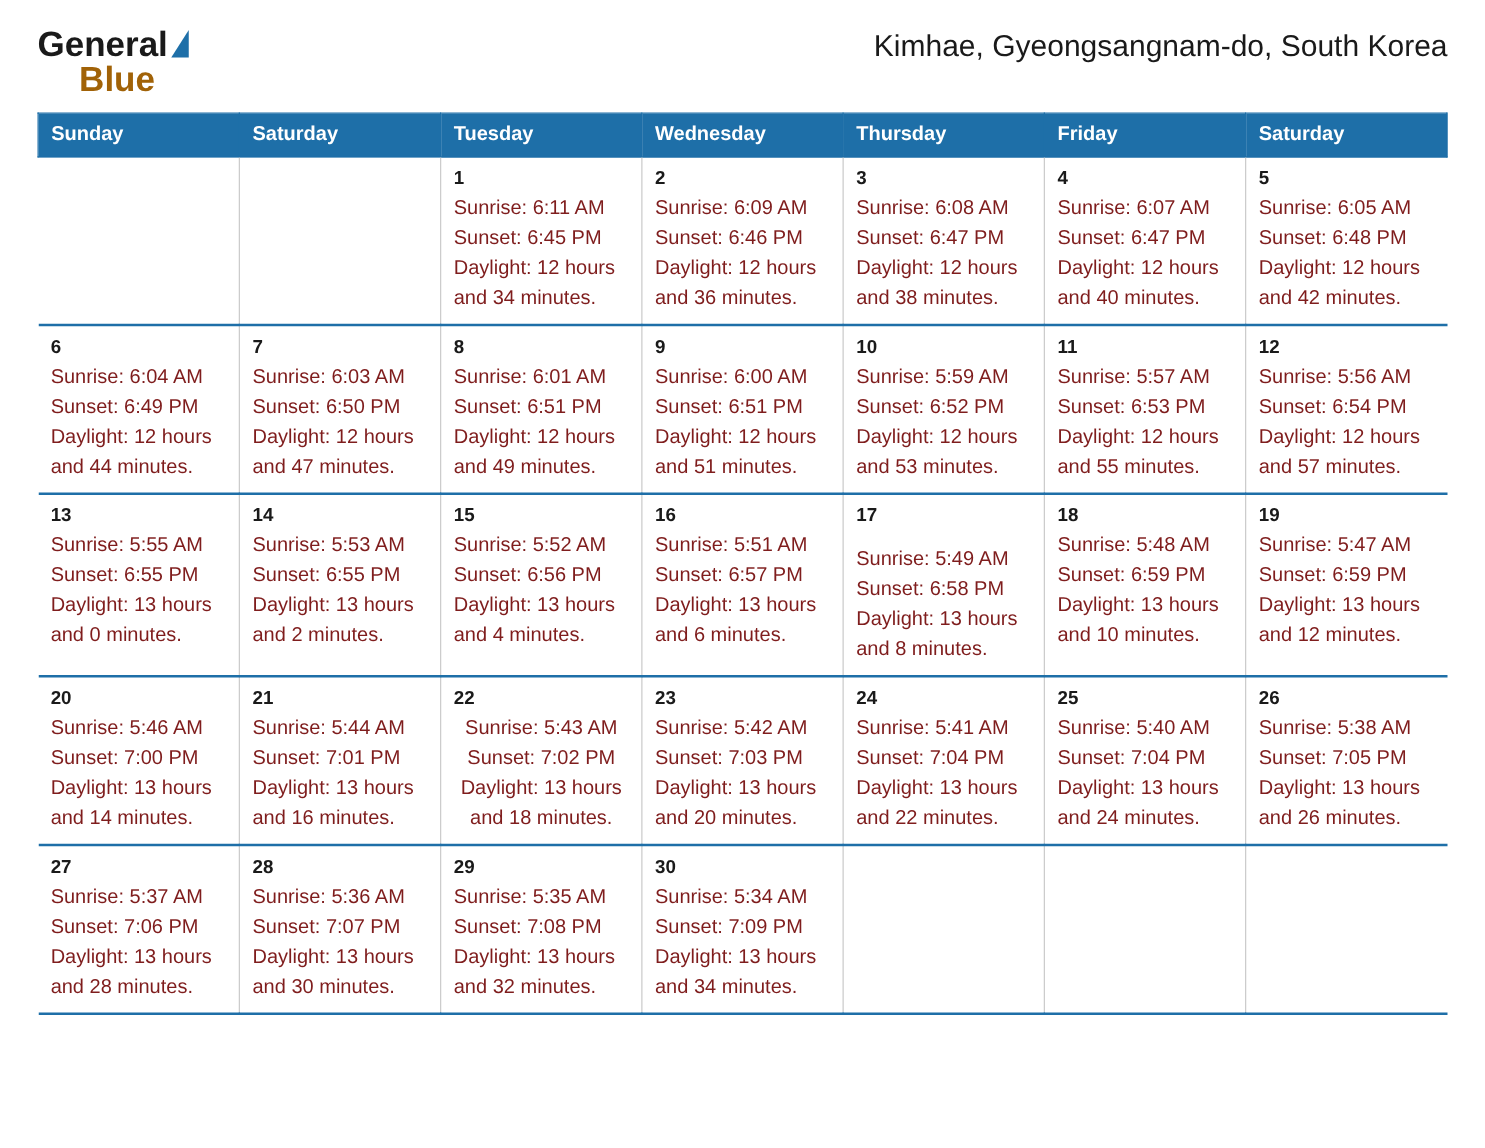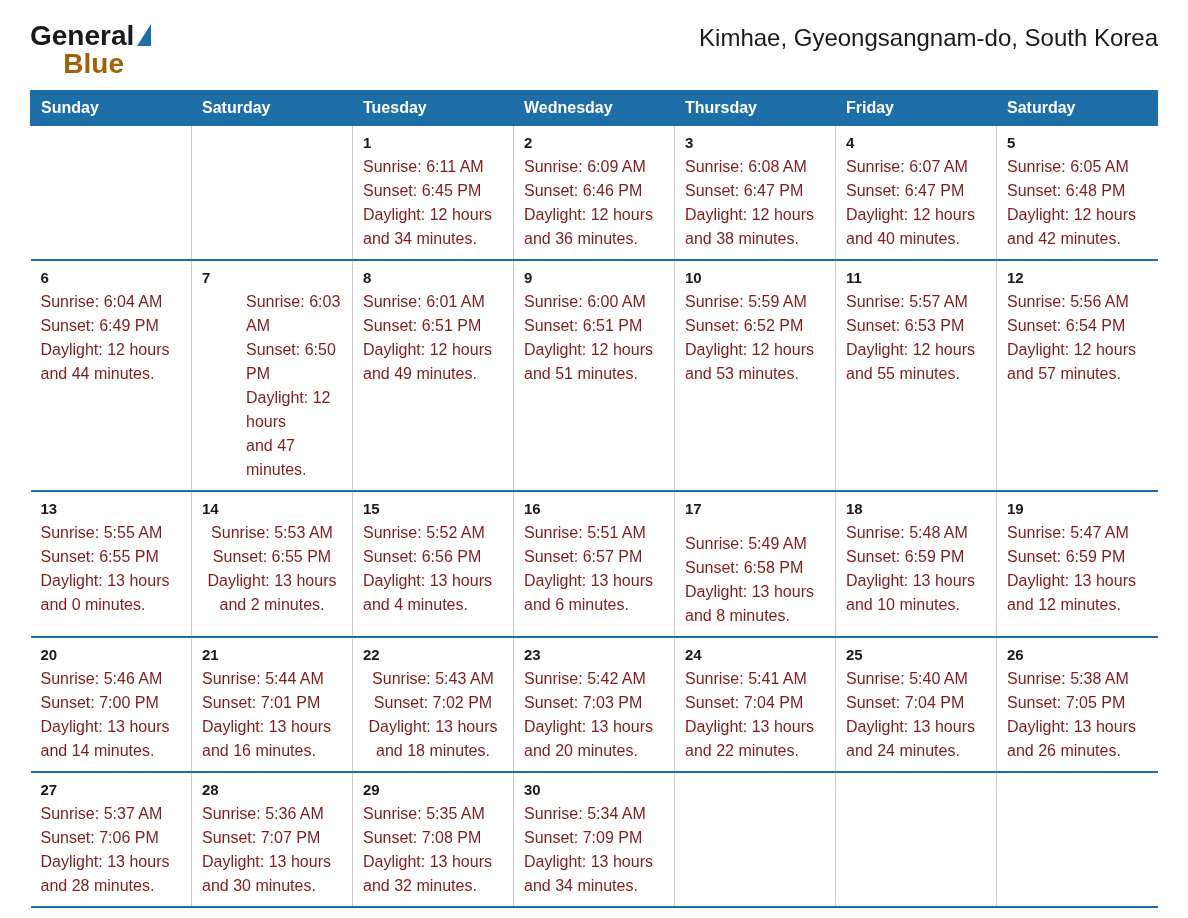--- a/index.html
+++ b/index.html
@@ -176,21 +176,21 @@
       <tr>
         <td>
           <div class="day-number">6</div>
           <div class="day-info" style="white-space: pre-line;">Sunrise: 6:04 AM
 Sunset: 6:49 PM
 Daylight: 12 hours
 and 44 minutes.</div>
         </td>
         <td>
           <div class="day-number">7</div>
-          <div class="day-info" style="white-space: pre-line; margin-left: 44px;">Sunrise: 6:03 AM
+          <div class="day-info" style="white-space: pre-line;">Sunrise: 6:03 AM
 Sunset: 6:50 PM
 Daylight: 12 hours
 and 47 minutes.</div>
         </td>
         <td>
           <div class="day-number">8</div>
           <div class="day-info" style="white-space: pre-line;">Sunrise: 6:01 AM
 Sunset: 6:51 PM
 Daylight: 12 hours
 and 49 minutes.</div>
@@ -227,21 +227,21 @@
       <tr>
         <td>
           <div class="day-number">13</div>
           <div class="day-info" style="white-space: pre-line;">Sunrise: 5:55 AM
 Sunset: 6:55 PM
 Daylight: 13 hours
 and 0 minutes.</div>
         </td>
         <td>
           <div class="day-number">14</div>
-          <div class="day-info" style="white-space: pre-line; text-align: center;">Sunrise: 5:53 AM
+          <div class="day-info" style="white-space: pre-line;">Sunrise: 5:53 AM
 Sunset: 6:55 PM
 Daylight: 13 hours
 and 2 minutes.</div>
         </td>
         <td>
           <div class="day-number">15</div>
           <div class="day-info" style="white-space: pre-line;">Sunrise: 5:52 AM
 Sunset: 6:56 PM
 Daylight: 13 hours
 and 4 minutes.</div>

